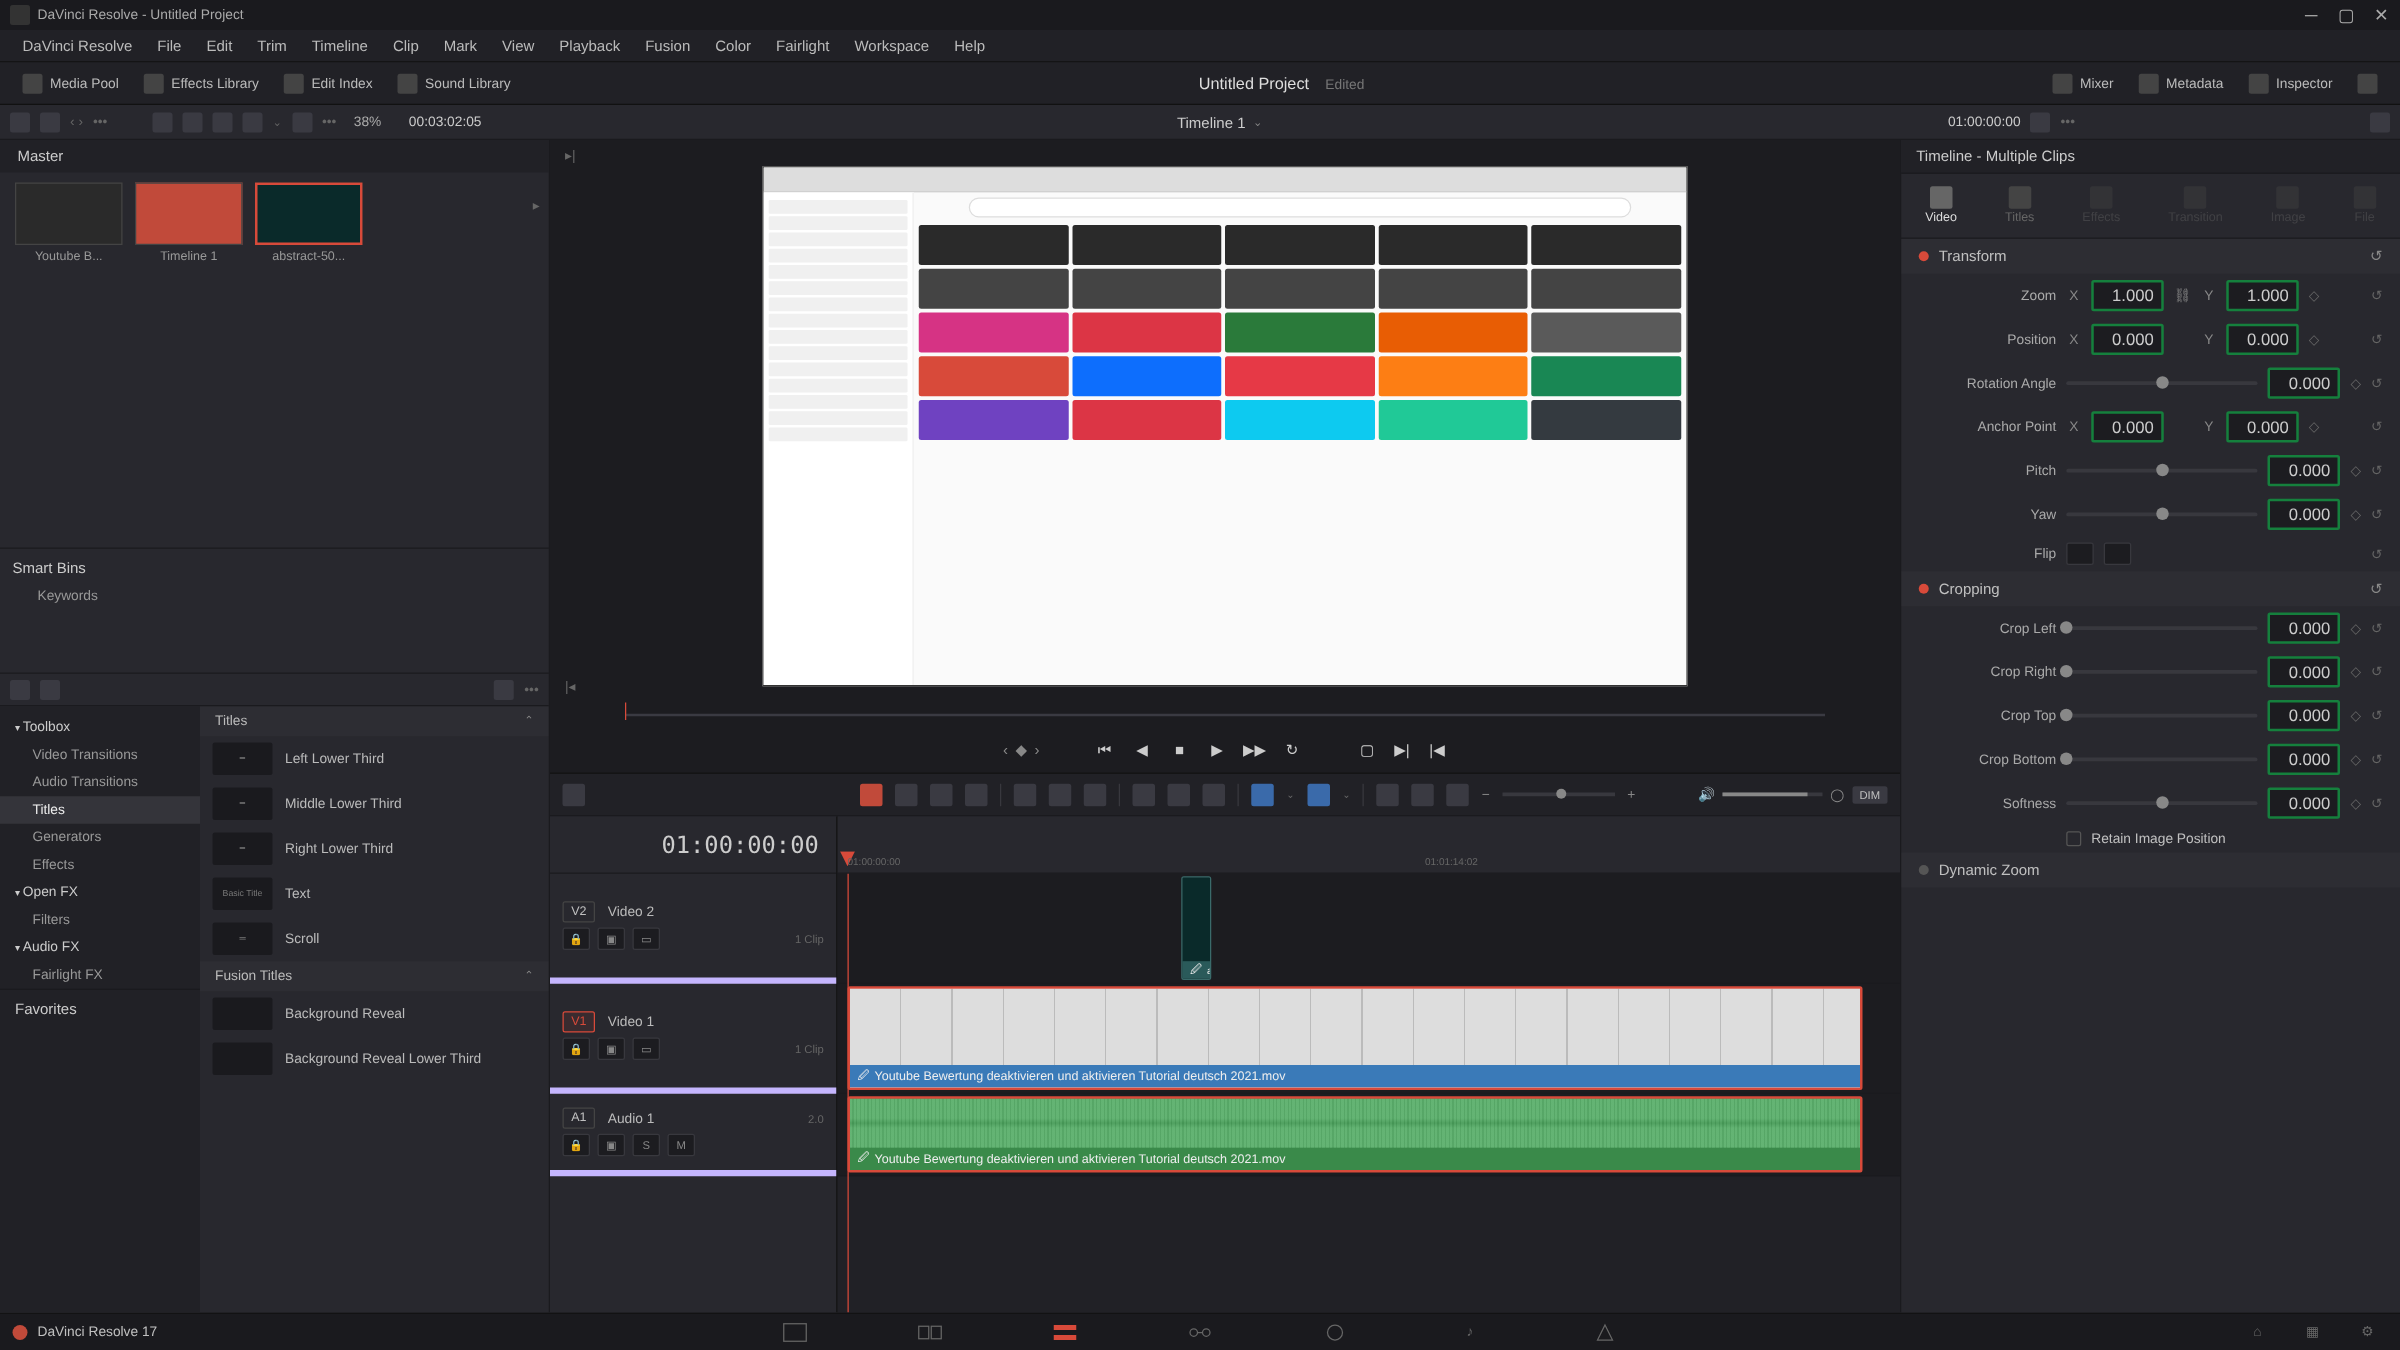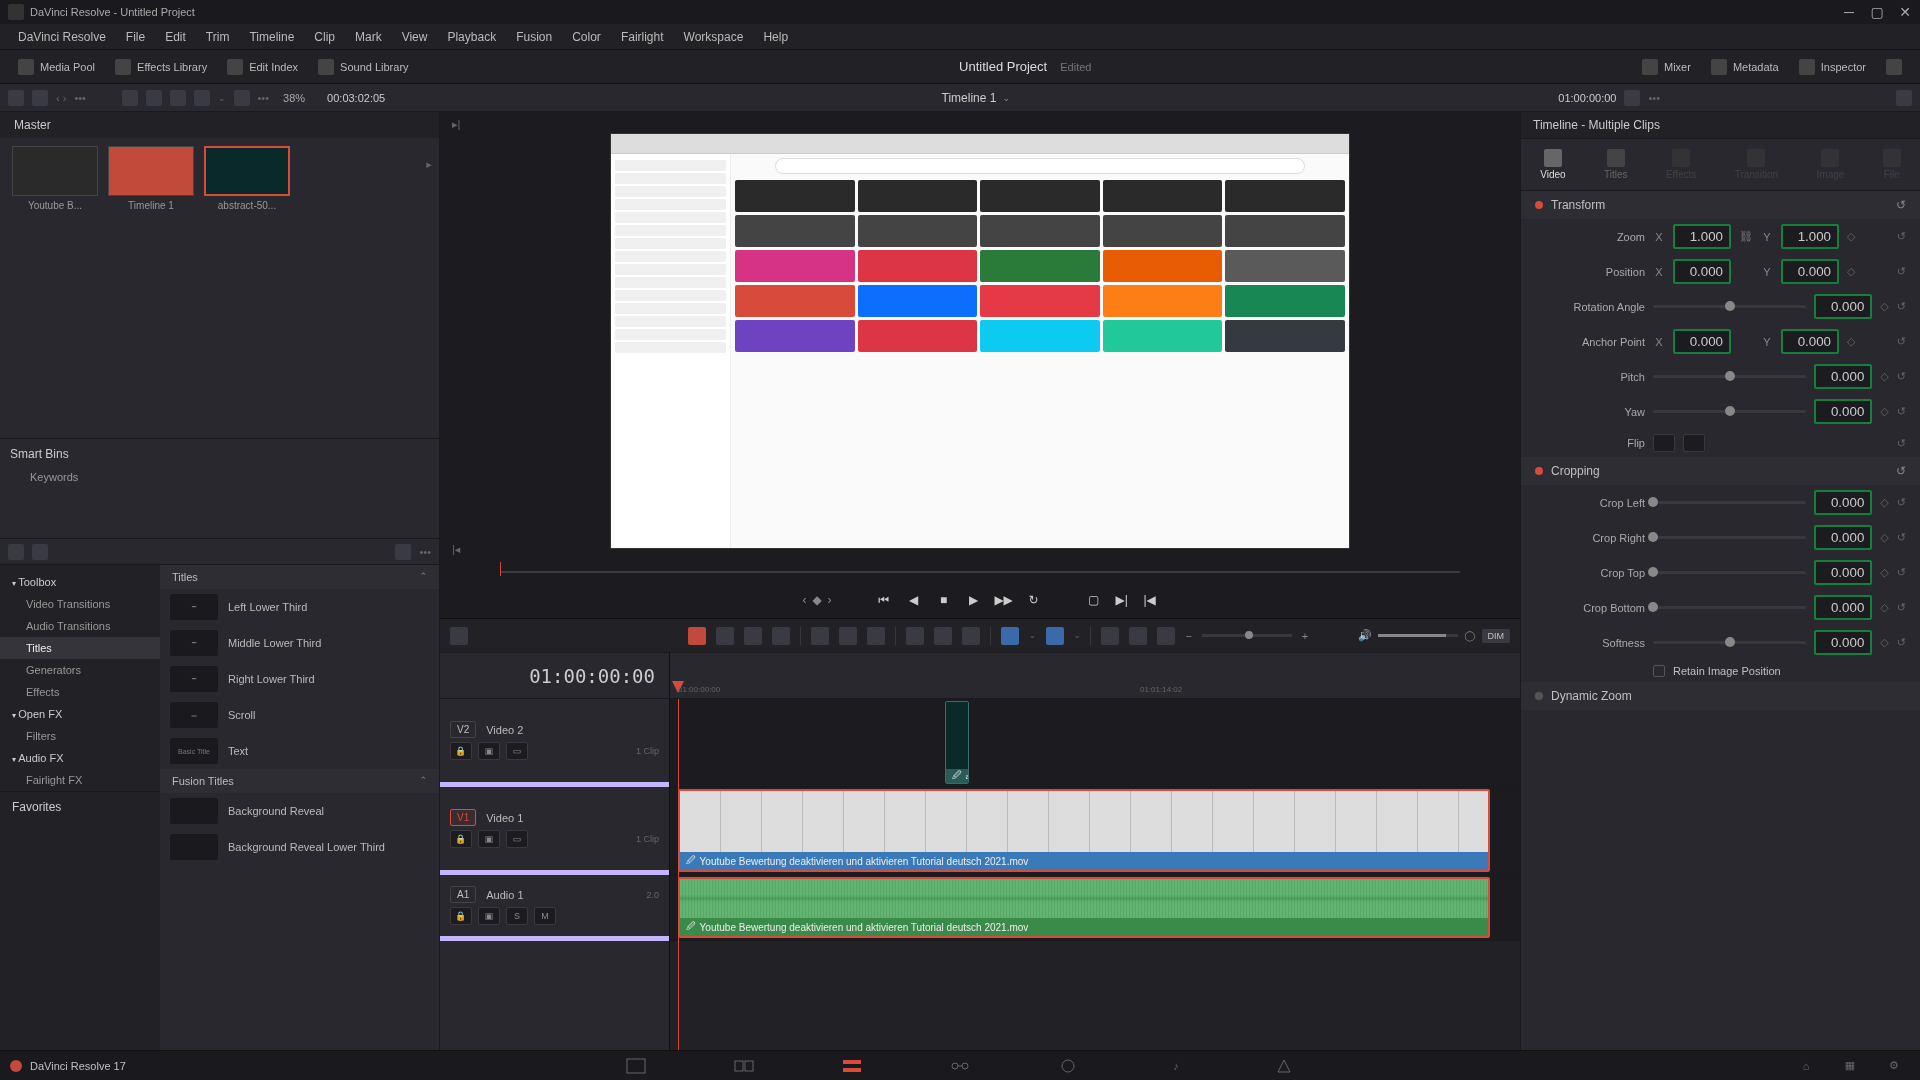--- a/index.html
+++ b/index.html
@@ -354,26 +354,26 @@
           </div>
         <div class="fx-item">
             <div class="th">━</div>
             <div class="nm">Middle Lower Third</div>
           </div>
         <div class="fx-item">
             <div class="th">━</div>
             <div class="nm">Right Lower Third</div>
           </div>
         <div class="fx-item">
+            <div class="th">Basic Title</div>
+            <div class="nm">Text</div>
+          </div>
+        <div class="fx-item">
             <div class="th">═</div>
             <div class="nm">Scroll</div>
-          </div>
-        <div class="fx-item">
-            <div class="th">Basic Title</div>
-            <div class="nm">Text</div>
           </div>
         <div class="fx-section-head">
             <span>Fusion Titles</span>
             <span class="chev">⌃</span>
           </div>
         <div class="fx-item">
             <div class="th"></div>
             <div class="nm">Background Reveal</div>
           </div>
         <div class="fx-item">

